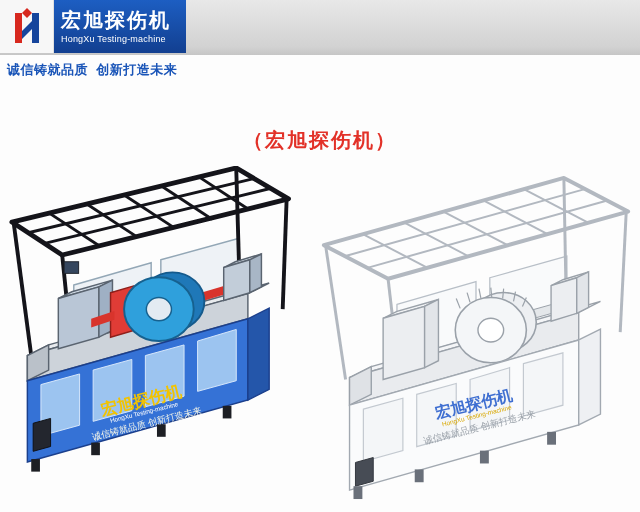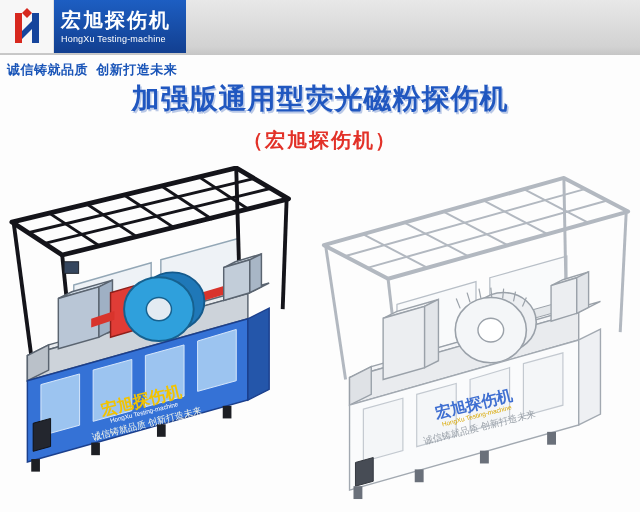--- a/index.html
+++ b/index.html
@@ -48,21 +48,20 @@
       </svg>
     </div>
     <div class="logo-text-box">
       <div class="logo-cn">宏旭探伤机</div>
       <div class="logo-en">HongXu Testing-machine</div>
     </div>
   </div>
 
   <div class="slogan">诚信铸就品质  创新打造未来</div>
 
-  <div class="title">加强版通用型荧光磁粉探伤机</div>
 
   <div class="subtitle">（宏旭探伤机）</div>
 
   <svg class="fig-left" viewBox="0 0 310 335" width="300" height="324">
     <g fill="rgba(205,220,232,0.30)" stroke="#93a7b6" stroke-width="1.5">
       <polygon points="70,123 150,100 150,155 70,178"></polygon>
       <polygon points="160,97 240,75 240,130 160,152"></polygon>
     </g>
     <g stroke="#14141a" fill="none">
       <polygon points="6,58 238,2 292,34 58,92" stroke-width="5" stroke-linejoin="round"></polygon>

